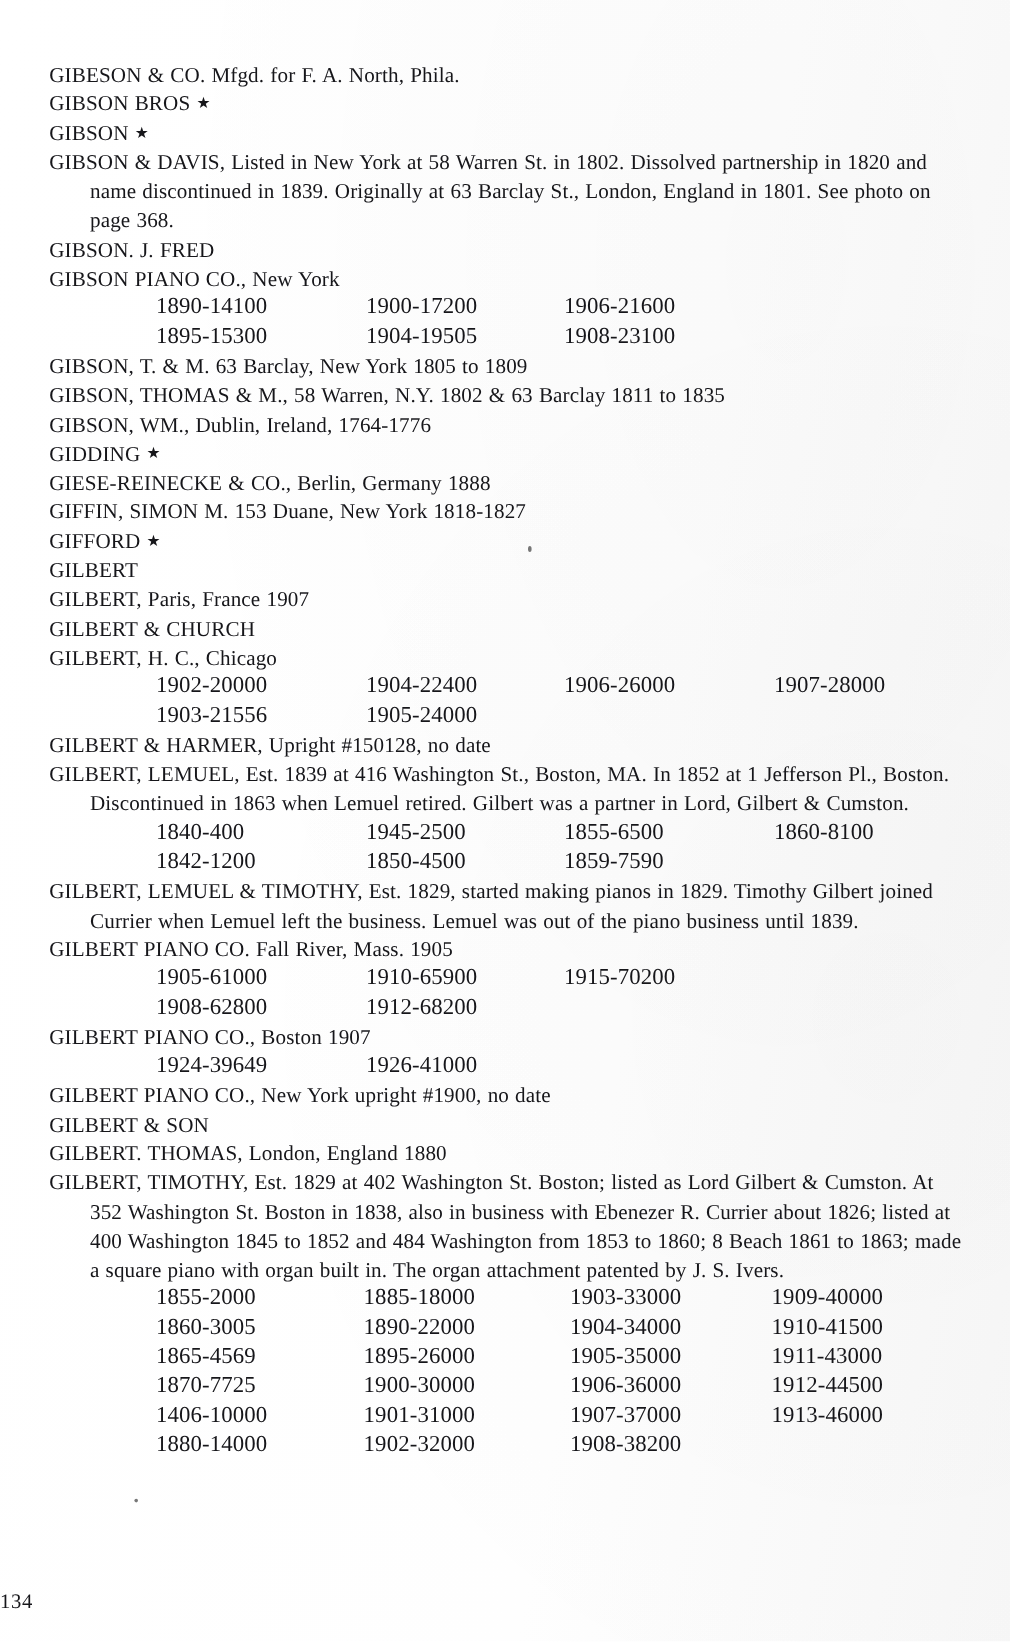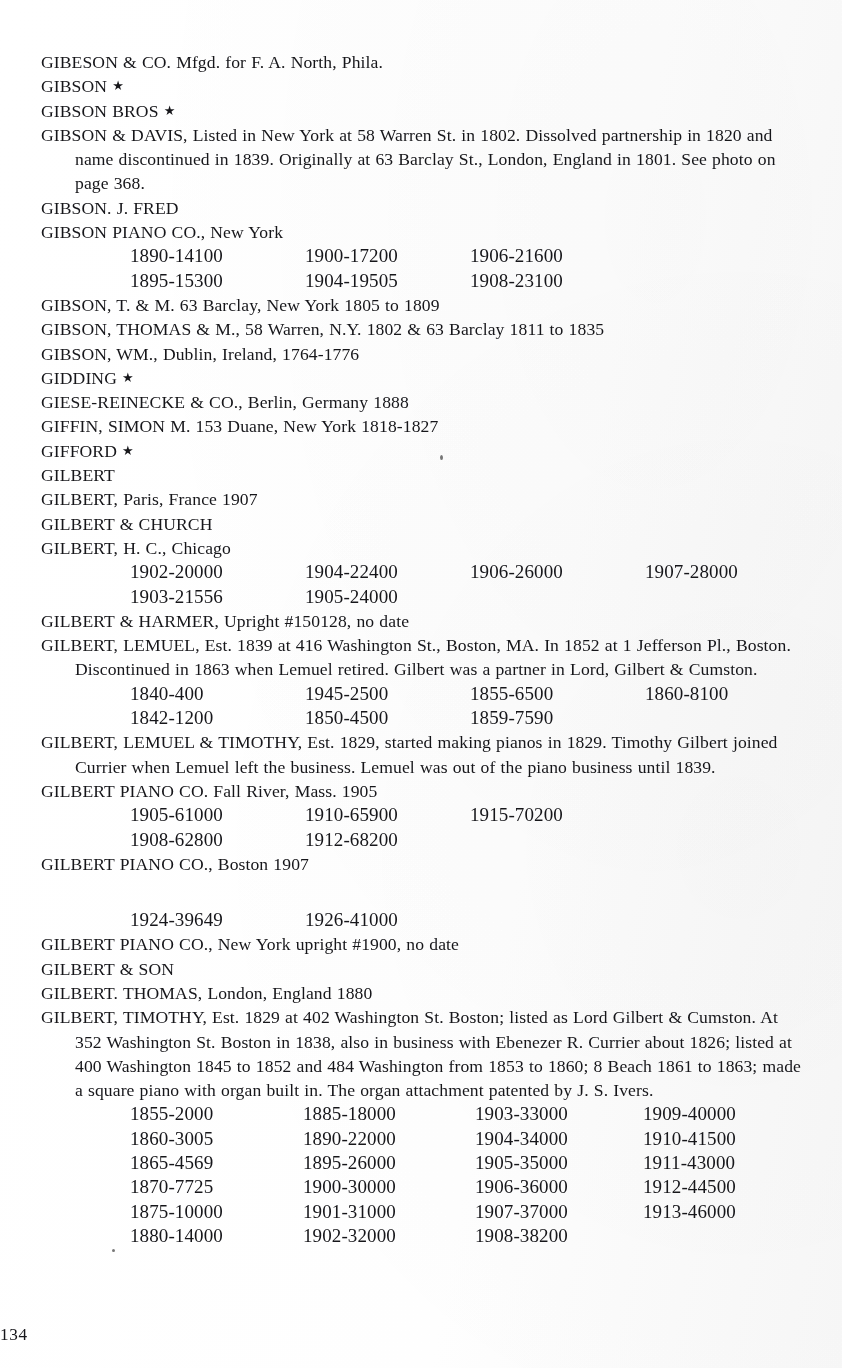--- a/index.html
+++ b/index.html
@@ -61,21 +61,21 @@
     display: grid;
     justify-content: start;
   }
   .serials .cell {
     white-space: nowrap;
   }
   
   .cols-3 { grid-template-columns: 175px 165px 180px; padding-left: 89px; }
   .cols-4 { grid-template-columns: 175px 165px 175px 175px; padding-left: 89px; }
   .cols-4b { grid-template-columns: 173px 172px 168px 175px; padding-left: 89px; }
-  .cols-2 { grid-template-columns: 175px 180px; padding-left: 89px; margin-top: 32px; }
+  .cols-2 { grid-template-columns: 175px 180px; padding-left: 89px; }
 
   
   .folio {
     position: absolute;
     left: 0;
     right: 0;
     top: 1325px;
     font-size: 17.2px;
     letter-spacing: 0.6px;
   }
@@ -92,22 +92,22 @@
 <body>
 
 <div class="page"></div>
 
 <div class="speck" style="left:440px; top:455px; width:3px; height:5px;"></div>
 <div class="speck" style="left:112px; top:1249px; width:3px; height:3px;"></div>
 
 <div class="content">
 
   <p class="entry">GIBESON &amp; CO. Mfgd. for F. A. North, Phila.</p>
+  <p class="entry">GIBSON BROS <span class="star">★</span></p>
   <p class="entry">GIBSON <span class="star">★</span></p>
-  <p class="entry">GIBSON BROS <span class="star">★</span></p>
   <p class="entry wrap">GIBSON &amp; DAVIS, Listed in New York at 58 Warren St. in 1802.  Dissolved partnership in 1820 and name discontinued in 1839. Originally at 63 Barclay St., London, England in 1801.  See photo on page 368.</p>
   <p class="entry">GIBSON. J. FRED</p>
 
   <p class="entry">GIBSON PIANO CO., New York</p>
   <div class="serials cols-3">
       <div class="cell">1890-14100</div>
       <div class="cell">1900-17200</div>
       <div class="cell">1906-21600</div>
       <div class="cell">1895-15300</div>
       <div class="cell">1904-19505</div>
@@ -184,21 +184,21 @@
       <div class="cell">1904-34000</div>
       <div class="cell">1910-41500</div>
       <div class="cell">1865-4569</div>
       <div class="cell">1895-26000</div>
       <div class="cell">1905-35000</div>
       <div class="cell">1911-43000</div>
       <div class="cell">1870-7725</div>
       <div class="cell">1900-30000</div>
       <div class="cell">1906-36000</div>
       <div class="cell">1912-44500</div>
-      <div class="cell">1875-10000</div>
+      <div class="cell">1406-10000</div>
       <div class="cell">1901-31000</div>
       <div class="cell">1907-37000</div>
       <div class="cell">1913-46000</div>
       <div class="cell">1880-14000</div>
       <div class="cell">1902-32000</div>
       <div class="cell">1908-38200</div>
       <div class="cell"></div>
     </div>
 
 </div>

